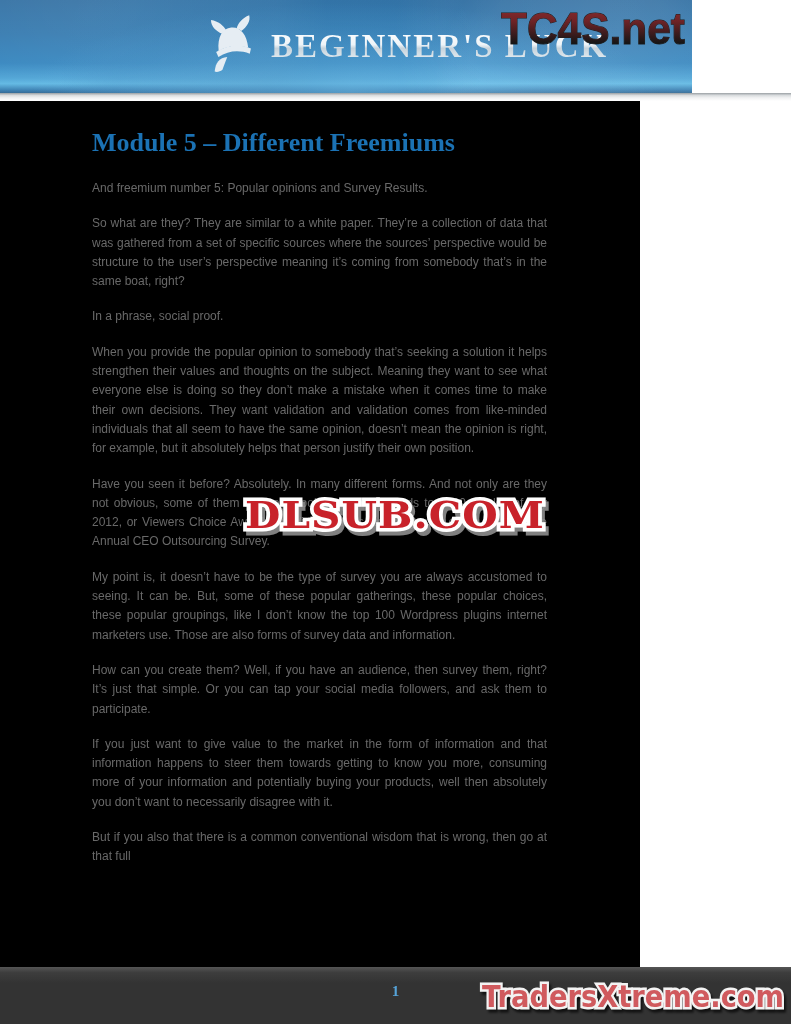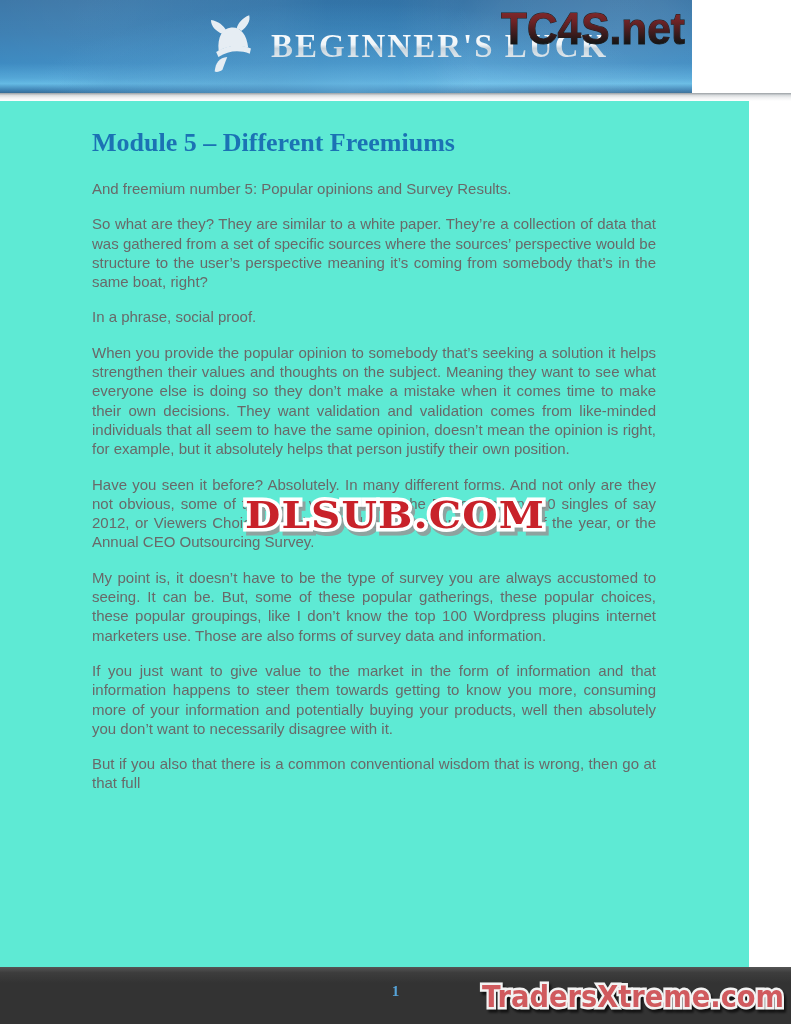--- a/index.html
+++ b/index.html
@@ -62,38 +62,38 @@
     position: absolute;
     top: 93px; left: 0;
     width: 791px; height: 8px;
     background: linear-gradient(180deg, #9aa0a4 0%, #d9dcde 30%, #f1f2f3 60%, #ffffff 100%);
   }
 
   
   .page {
     position: absolute;
     top: 101px; left: 0;
-    width: 749px;
+    width: 640px;
     height: 866px;
-    background: #5eead4;
+    background: #000000;
   }
   .content {
     margin: 0 93px 0 92px; 
   }
   .doc-title {
     margin: 26px 0 20px 0;
     font-family: "Liberation Serif", serif;
     font-weight: bold;
     font-size: 26px;
     line-height: 32px;
     color: #1b72b4;
   }
   .para {
     margin: 0 0 16px 0;
-    font-size: 15px;
+    font-size: 12px;
     line-height: 19.3px;
     color: #696969;
     text-align: justify;
   }
   .para:last-child { margin-bottom: 0; }
 
   
   .dlsub {
     position: absolute;
     left: 236px; top: 487px;
@@ -175,20 +175,21 @@
 
 
           <p class="para">In a phrase, social proof.</p>
 
           <p class="para">When you provide the popular opinion to somebody that’s seeking a solution it helps strengthen their values and thoughts on the subject. Meaning they want to see what everyone else is doing so they don’t make a mistake when it comes time to make their own decisions. They want validation and validation comes from like-minded individuals that all seem to have the same opinion, doesn’t mean the opinion is right, for example, but it absolutely helps that person justify their own position.</p>
 
           <p class="para">Have you seen it before? Absolutely. In many different forms. And not only are they not obvious, some of them are very cool. So the Billboards top 100 singles of say 2012, or Viewers Choice Awards, or Videogamers top 20 games of the year, or the Annual CEO Outsourcing Survey.</p>
 
           <p class="para">My point is, it doesn’t have to be the type of survey you are always accustomed to seeing. It can be. But, some of these popular gatherings, these popular choices, these popular groupings, like I don’t know the top 100 Wordpress plugins internet marketers use. Those are also forms of survey data and information.</p>
 
+          <p class="para">How can you create them? Well, if you have an audience, then survey them, right? It’s just that simple. Or you can tap your social media followers, and ask them to participate.</p>
 
 
           <p class="para">If you just want to give value to the market in the form of information and that information happens to steer them towards getting to know you more, consuming more of your information and potentially buying your products, well then absolutely you don’t want to necessarily disagree with it.</p>
 
           <p class="para">But if you also that there is a common conventional wisdom that is wrong, then go at that full</p>
         </div>
     </div>
   </div>
 
   <svg class="dlsub" viewBox="0 0 318 52">

